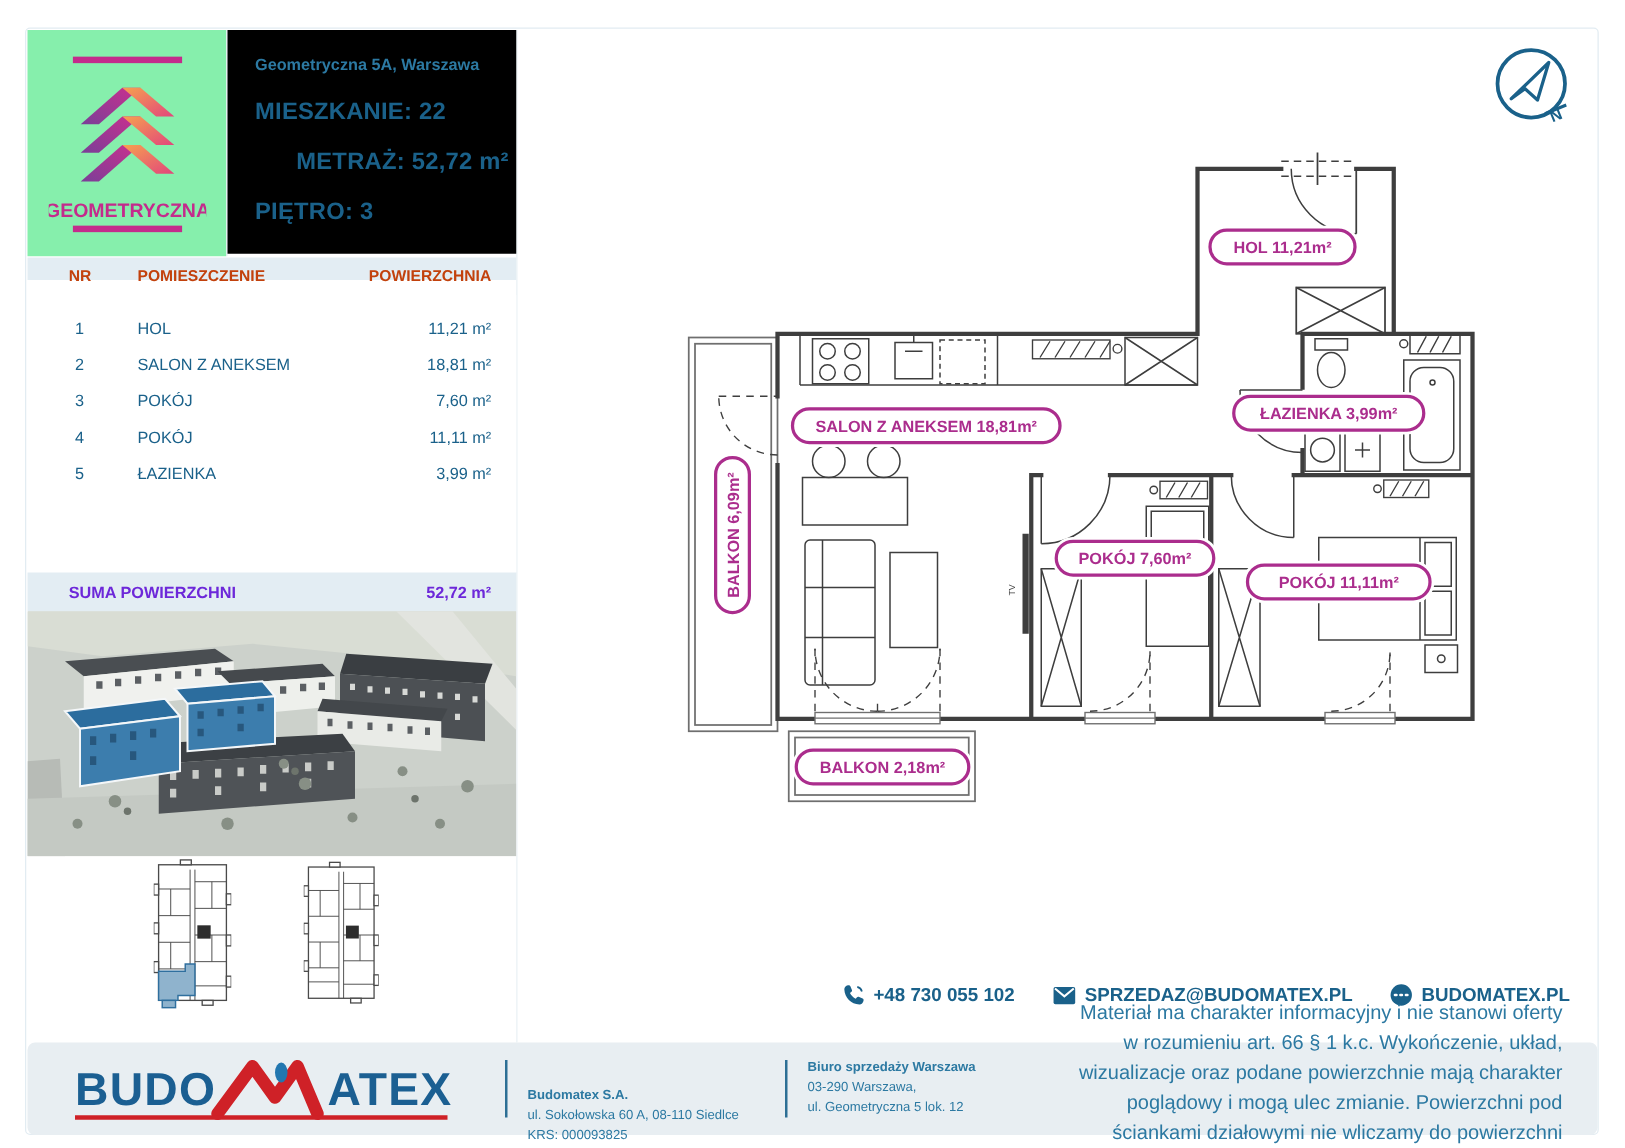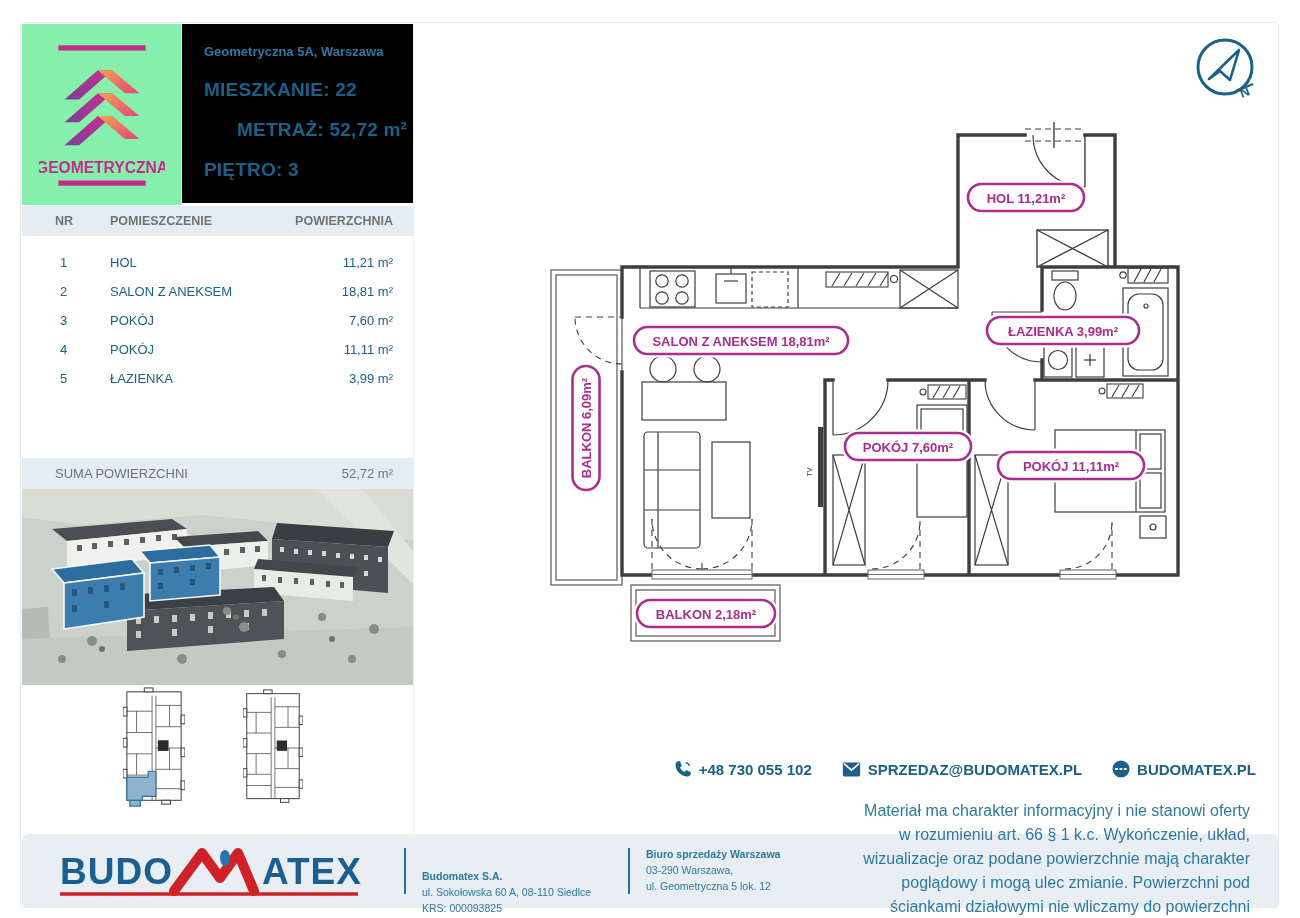--- a/index.html
+++ b/index.html
@@ -11,41 +11,41 @@
   .v-sep-cards { position:absolute; left:181px; top:24px; width:1px; height:181px; background:#e2ecf2; }
   .sidebar-sep { position:absolute; left:413px; top:24px; width:1px; height:810px; background:#eaf1f5; }
 
   .logo-card { position:absolute; left:22px; top:24px; width:159px; height:181px; background:#86efac;
                display:flex; align-items:center; justify-content:center; }
   .header-card { position:absolute; left:182px; top:24px; width:231px; height:179px; background:#000000; }
   .hdr-address { position:absolute; left:22px; top:20px; font-size:13px; font-weight:bold; color:#2c79a2; }
   .hdr-line { position:absolute; left:22px; font-size:19px; font-weight:bold; color:#1a618a; letter-spacing:.2px; }
   .hdr-line.l1 { top:55px; } .hdr-line.l2 { top:95px;margin-left:33px; } .hdr-line.l3 { top:135px; }
 
-  .table-header { position:absolute; left:22px; top:206px; width:391px; height:30px; background:#e3edf3;
-                  font-size:12.5px; font-weight:bold; color:#737373; line-height:30px; }
+  .table-header { position:absolute; left:22px; top:206px; width:391px; height:18px; background:#e3edf3;
+                  font-size:12.5px; font-weight:bold; color:#c2410c; line-height:30px; }
   .th-nr { position:absolute; left:33px; } .th-name { position:absolute; left:88px; }
   .th-area { position:absolute; right:20px; }
   .table-body { position:absolute; left:22px; top:236px; width:391px; height:222px; background:#fff;
                 padding-top:12px; }
   .trow { position:relative; height:29px; font-size:13px; color:#1a618a; line-height:29px; }
   .td-nr { position:absolute; left:38px; } .td-name { position:absolute; left:88px; }
   .td-area { position:absolute; right:20px; }
   .sum-row { position:absolute; left:22px; top:458px; width:391px; height:31px; background:#e3edf3;
-             font-size:13px; font-weight:normal; color:#737373; line-height:31px; }
+             font-size:13px; font-weight:bold; color:#6d28d9; line-height:31px; }
   .sum-label { position:absolute; left:33px; } .sum-value { position:absolute; right:20px; }
 
   .aerial { position:absolute; left:22px; top:489px; width:391px; height:196px; }
   .miniplan-1 { position:absolute; left:123px; top:686px; width:62px; height:124px; }
   .miniplan-2 { position:absolute; left:243px; top:686px; width:60px; height:124px; }
 
   .plan-svg { position:absolute; left:540px; top:120px; width:660px; height:545px; }
   .compass { position:absolute; left:1192px; top:34px; width:70px; height:70px; }
 
-  .contact-row { position:absolute; top:760px; right:44px; display:flex; align-items:center; gap:30px;
+  .contact-row { position:absolute; top:787px; right:44px; display:flex; align-items:center; gap:30px;
                  font-size:15px; font-weight:bold; color:#1a618a; }
   .contact-item { display:flex; align-items:center; gap:7px; cursor:pointer; }
   .contact-item svg { display:block; }
 
   .footer { position:absolute; left:22px; top:834px; width:1256px; height:74px; background:#e8eef2;
             border-radius:6px; display:flex; align-items:center; }
   .f-logo { margin-left:36px; width:330px; height:52px; flex:0 0 auto; }
   .f-div { width:2px; height:46px; background:#2c6f95; margin:0 16px; flex:0 0 auto; }
   .f-col { font-size:10.5px; color:#2c79a2; line-height:1.5; flex:0 0 auto; }
   .f-col .b { font-weight:bold; }

